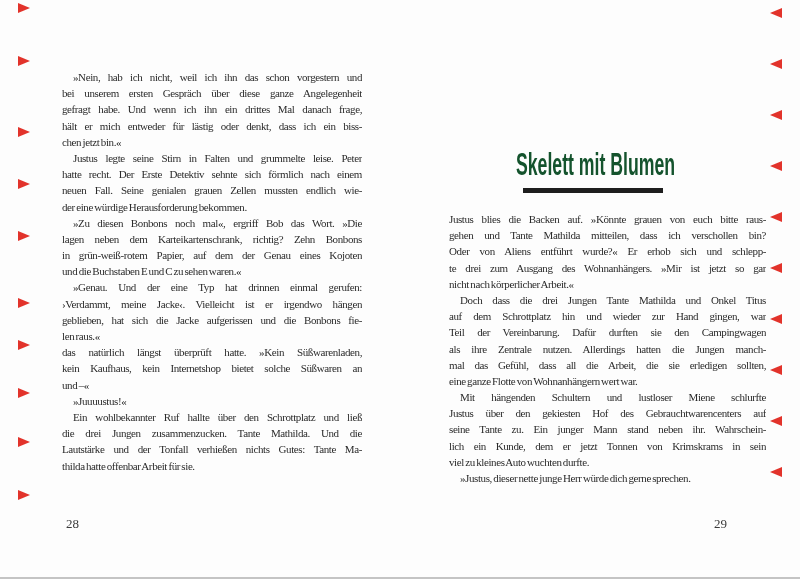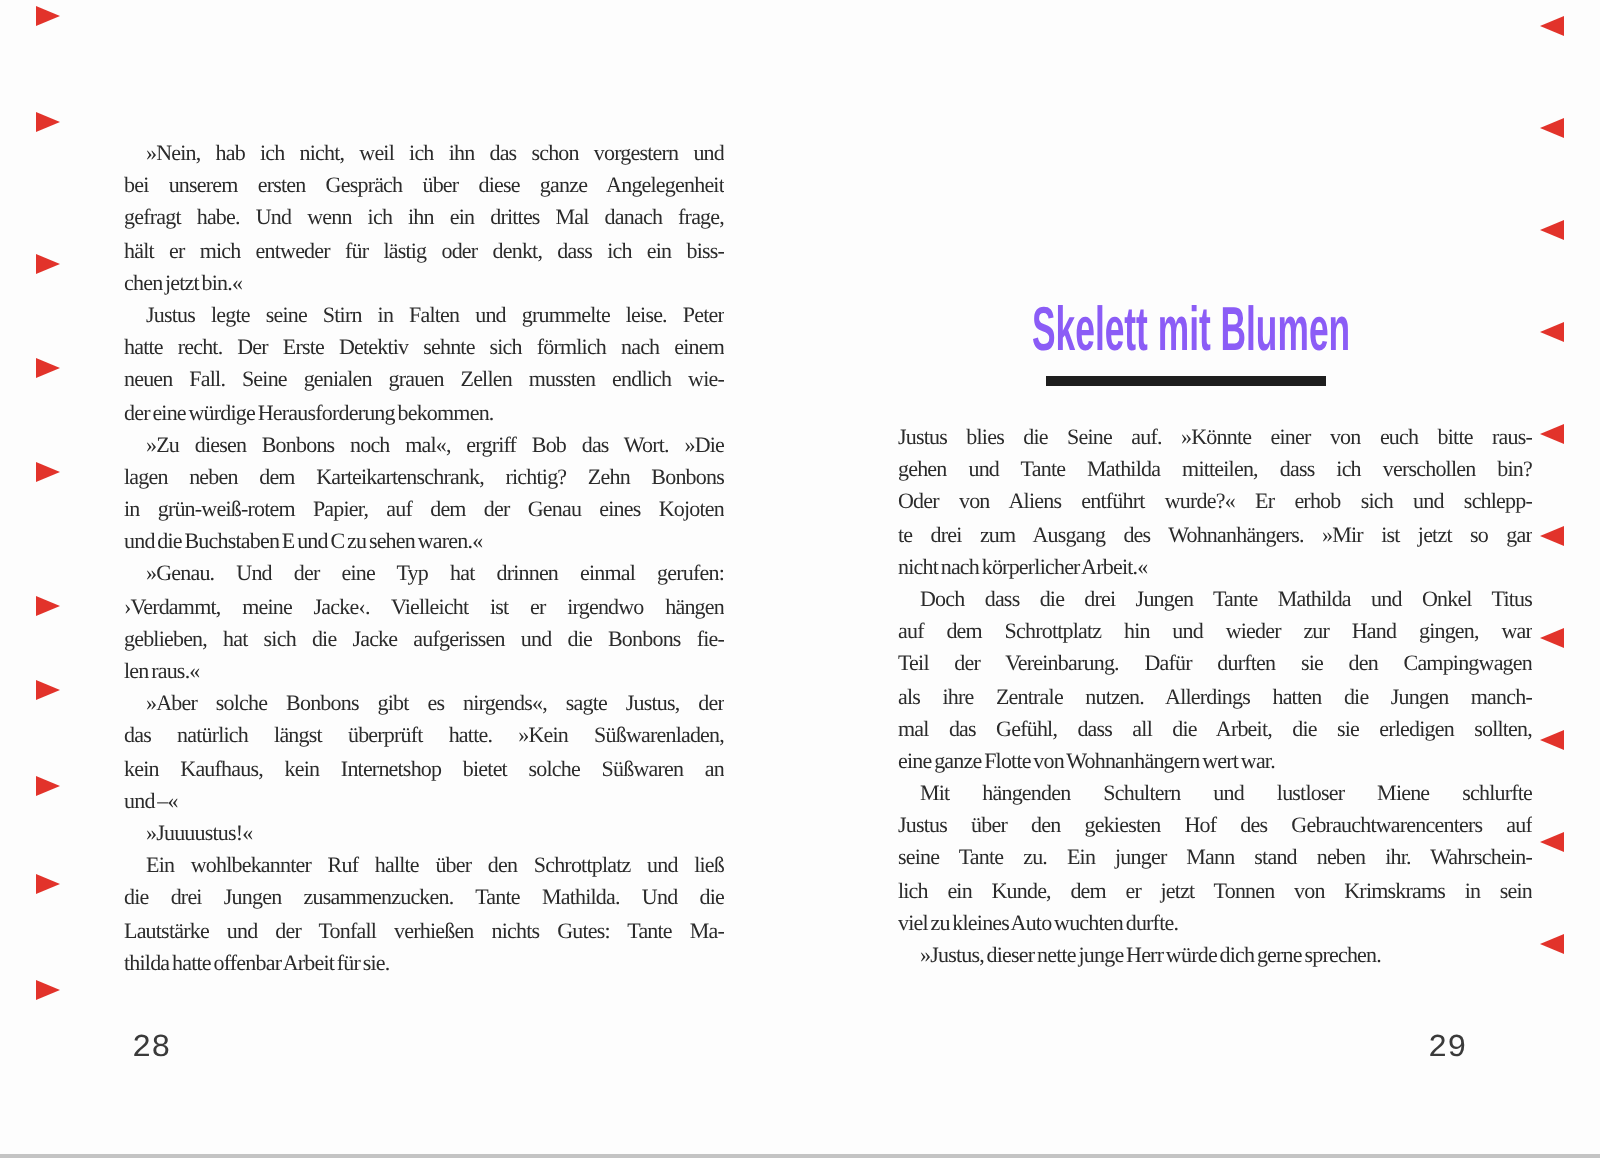--- a/index.html
+++ b/index.html
@@ -14,33 +14,33 @@
   #col-right{left:449px;top:211px;width:317px;}
   .line{
     font-size:11px;line-height:16.2px;height:16.2px;overflow:hidden;
     letter-spacing:-0.4px;word-spacing:-1px;
     text-align:justify;text-align-last:justify;
   }
   .line.end{text-align-last:auto;}
   .line.ind{text-indent:11px;}
   #chapter-title{
     position:absolute;left:436px;top:148px;width:320px;
-    text-align:center;color:#8b5cf6;
+    text-align:center;color:#14532d;
   }
   #chapter-title .t{
     display:inline-block;white-space:nowrap;
     font-family:"Liberation Sans", sans-serif;
     font-weight:800;font-size:31px;line-height:34px;
     transform:scaleX(0.57);transform-origin:50% 50%;
   }
   #chapter-rule{
     position:absolute;left:523px;top:188px;width:140px;height:5px;
     background:#1e1e1e;
   }
-  .pagenum{position:absolute;font-size:16px;line-height:14px;color:#3a3a3a;font-family:Liberation Mono, monospace;}
+  .pagenum{position:absolute;font-size:13px;line-height:14px;color:#3a3a3a;}
   #pn-left{left:66px;top:517px;}
   #pn-right{left:714px;top:517px;}
   #bottom-edge{position:absolute;left:0;bottom:0;width:800px;height:2px;background:#c4c4c4;}
   .edge-mark{position:absolute;width:0;height:0;border-style:solid;}
   .edge-mark.l{
     left:18px;
     border-width:5px 0 5px 12px;
     border-top-color:transparent;border-bottom-color:transparent;border-right-color:transparent;
   }
   .edge-mark.r{
@@ -65,38 +65,37 @@
       <div class="line">neuen Fall. Seine genialen grauen Zellen mussten endlich wie-</div>
       <div class="line end">der eine würdige Herausforderung bekommen.</div>
       <div class="line ind">»Zu diesen Bonbons noch mal«, ergriff Bob das Wort. »Die</div>
       <div class="line">lagen neben dem Karteikartenschrank, richtig? Zehn Bonbons</div>
       <div class="line">in grün-weiß-rotem Papier, auf dem der Genau eines Kojoten</div>
       <div class="line end">und die Buchstaben E und C zu sehen waren.«</div>
       <div class="line ind">»Genau. Und der eine Typ hat drinnen einmal gerufen:</div>
       <div class="line">›Verdammt, meine Jacke‹. Vielleicht ist er irgendwo hängen</div>
       <div class="line">geblieben, hat sich die Jacke aufgerissen und die Bonbons fie-</div>
       <div class="line end">len raus.«</div>
-      <div class="line ind">»Aber solche Bonbons gibt es nirgends«, sagte Justus, der</div>
       <div class="line">das natürlich längst überprüft hatte. »Kein Süßwarenladen,</div>
       <div class="line">kein Kaufhaus, kein Internetshop bietet solche Süßwaren an</div>
       <div class="line end">und –«</div>
       <div class="line ind end">»Juuuustus!«</div>
       <div class="line ind">Ein wohlbekannter Ruf hallte über den Schrottplatz und ließ</div>
       <div class="line">die drei Jungen zusammenzucken. Tante Mathilda. Und die</div>
       <div class="line">Lautstärke und der Tonfall verhießen nichts Gutes: Tante Ma-</div>
       <div class="line end">thilda hatte offenbar Arbeit für sie.</div>
     </div>
 
   <div id="chapter-title">
     <span class="t">Skelett mit Blumen</span>
   </div>
   <div id="chapter-rule"></div>
 
   <div class="text-col" id="col-right">
-      <div class="line">Justus blies die Seine auf. »Könnte einer von euch bitte raus-</div>
+      <div class="line">Justus blies die Backen auf. »Könnte grauen von euch bitte raus-</div>
       <div class="line">gehen und Tante Mathilda mitteilen, dass ich verschollen bin?</div>
       <div class="line">Oder von Aliens entführt wurde?« Er erhob sich und schlepp-</div>
       <div class="line">te drei zum Ausgang des Wohnanhängers. »Mir ist jetzt so gar</div>
       <div class="line end">nicht nach körperlicher Arbeit.«</div>
       <div class="line ind">Doch dass die drei Jungen Tante Mathilda und Onkel Titus</div>
       <div class="line">auf dem Schrottplatz hin und wieder zur Hand gingen, war</div>
       <div class="line">Teil der Vereinbarung. Dafür durften sie den Campingwagen</div>
       <div class="line">als ihre Zentrale nutzen. Allerdings hatten die Jungen manch-</div>
       <div class="line">mal das Gefühl, dass all die Arbeit, die sie erledigen sollten,</div>
       <div class="line end">eine ganze Flotte von Wohnanhängern wert war.</div>

